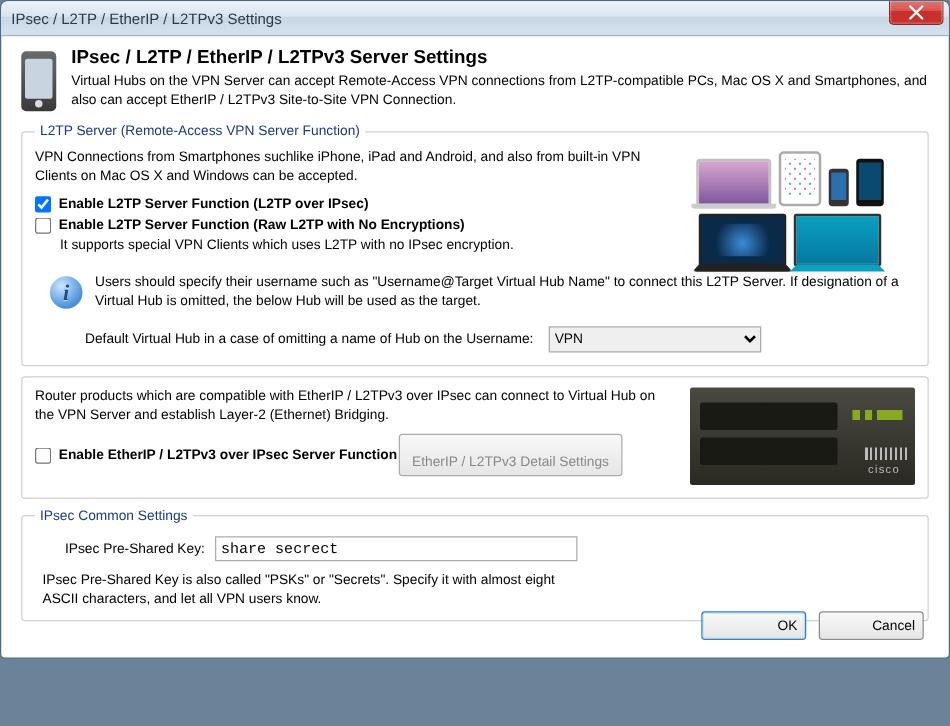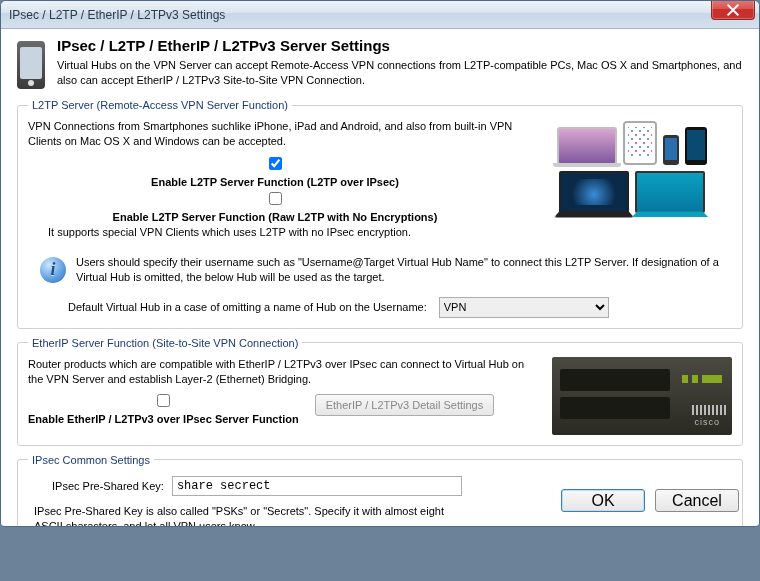--- a/index.html
+++ b/index.html
@@ -127,21 +127,20 @@
   .dev.android::before{content:"";position:absolute;left:2px;right:2px;top:3px;bottom:5px;background:#0a4a70;}
   .dev.winlap { width:70px; height:42px; background:#0a2a4a; border:2px solid #222; border-radius:2px; position:relative;}
   .dev.winlap::before{content:"";position:absolute;left:6px;right:6px;top:6px;bottom:6px;background:radial-gradient(circle at 50% 60%, #3a8dd8, #0a2a4a 70%);}
   .dev.winlap::after{content:"";position:absolute;left:-4px;right:-4px;bottom:-8px;height:10px;background:#222;transform:perspective(50px) rotateX(50deg);border-radius:0 0 3px 3px;}
   .dev.surface { width:70px; height:42px; background:linear-gradient(#0aa0c0,#0678a0); border:2px solid #333; border-radius:2px; }
   .dev.surface::after{content:"";position:absolute;left:-2px;right:-2px;bottom:-8px;height:10px;background:#0aa0c0;transform:perspective(50px) rotateX(55deg);}
   .para { margin: 0 0 8px 0; line-height:1.35; }
   .check-row {
     display: flex; align-items: center; gap: 6px;
     margin: 4px 0 2px 0;
-    flex-direction: column;
   }
   .check-row input[type=checkbox]{ width:13px; height:13px; margin:0;}
   .check-row label { font-weight: bold; }
   .sub { margin: 2px 0 10px 20px; line-height:1.3;}
   .info-row {
     display:flex; gap:10px; align-items:flex-start;
     margin-top:6px;
   }
   .info-icon {
     width:26px; height:26px; border-radius:50%;
@@ -180,45 +179,45 @@
     background-image:linear-gradient(90deg,#8a2 0 6px, transparent 6px 10px,#8a2 10px 16px,transparent 16px 20px,#8a2 20px 26px);
   }
   .cisco-logo{
     position:absolute; right:12px; bottom:8px; color:#bbb; font-size:9px; letter-spacing:1px;
   }
   .cisco-logo::before{
     content:""; position:absolute; left:-2px; top:-12px; width:34px; height:10px;
     background-image:repeating-linear-gradient(90deg,#bbb 0 2px, transparent 2px 4px);
   }
   .detail-btn {
-    height:22px; padding:4px 10px; font-size:11px;
+    height:22px; padding:16px 10px; font-size:11px;
     background:linear-gradient(#f8f8f8,#e6e6e6);
     border:1px solid #acacac; border-radius:3px;
     color:#888; cursor:default;
-    margin-left:16px;
+    margin-left:1px;
   }
   .psk-row {
     display:flex; align-items:center; gap:8px;
     margin:2px 0 8px 24px;
   }
   .psk-row input[type=text]{
     width:290px; height:20px; font-family:"Courier New",monospace;
     font-size:12px; padding:1px 4px;
     border:1px solid #abadb3;
   }
   .psk-note { margin:0 0 0 6px; line-height:1.35; max-width:420px;}
   .buttons {
     position:absolute; right:20px; bottom:14px;
     display:flex; gap:10px;
   }
   .btn {
     width:84px; height:23px;
     background:linear-gradient(#f8f8f8,#e6e6e6);
     border:1px solid #8a8a8a; border-radius:3px;
-    font-size:16px; cursor:pointer;
+    font-size:11px; cursor:pointer;text-align:right;
   }
   .btn.primary {
     border:1px solid #3c7fb1;
     box-shadow: 0 0 0 1px #b6e0f7 inset;
   }
   .ether-controls{ display:flex; margin-top:4px;}
   .close-btn svg{width:12px;height:12px;}
 </style>
 </head>
 <body>
@@ -283,21 +282,20 @@
 
       <div class="hub-row">
         <span>Default Virtual Hub in a case of omitting a name of Hub on the Username:</span>
         <select>
           <option>VPN</option>
         </select>
       </div>
     </fieldset>
 
     <fieldset>
-      <legend>EtherIP Server Function (Site-to-Site VPN Connection)</legend>
       <div class="ether-body">
         <div class="ether-left">
           <p class="para">Router products which are compatible with EtherIP / L2TPv3 over IPsec can connect to Virtual Hub on the VPN Server and establish Layer-2 (Ethernet) Bridging.</p>
           <div class="ether-controls">
             <div class="check-row" style="margin:0;">
               <input type="checkbox" style="">
               <label>Enable EtherIP / L2TPv3 over IPsec Server Function</label>
             </div>
             <button class="detail-btn" disabled="">EtherIP / L2TPv3 Detail Settings</button>
           </div>

